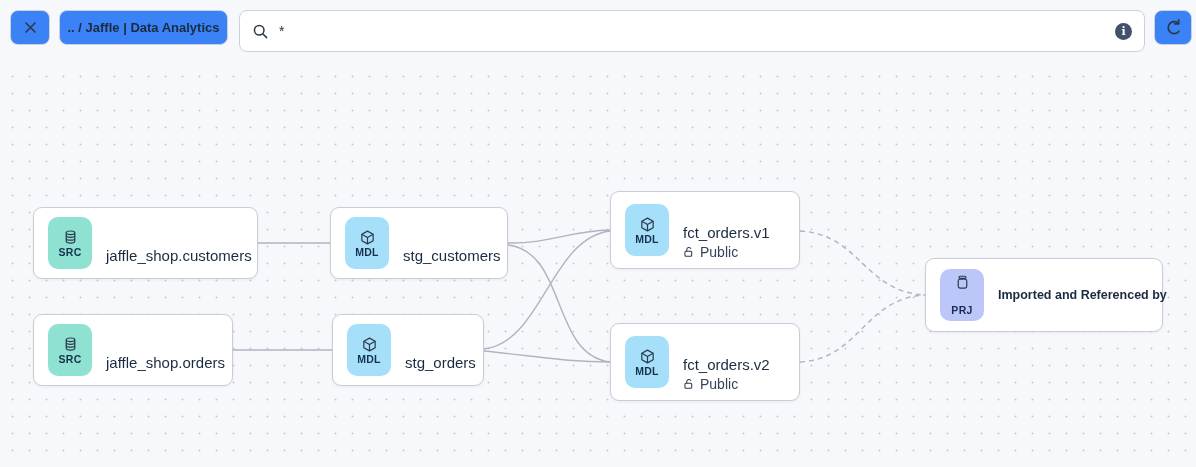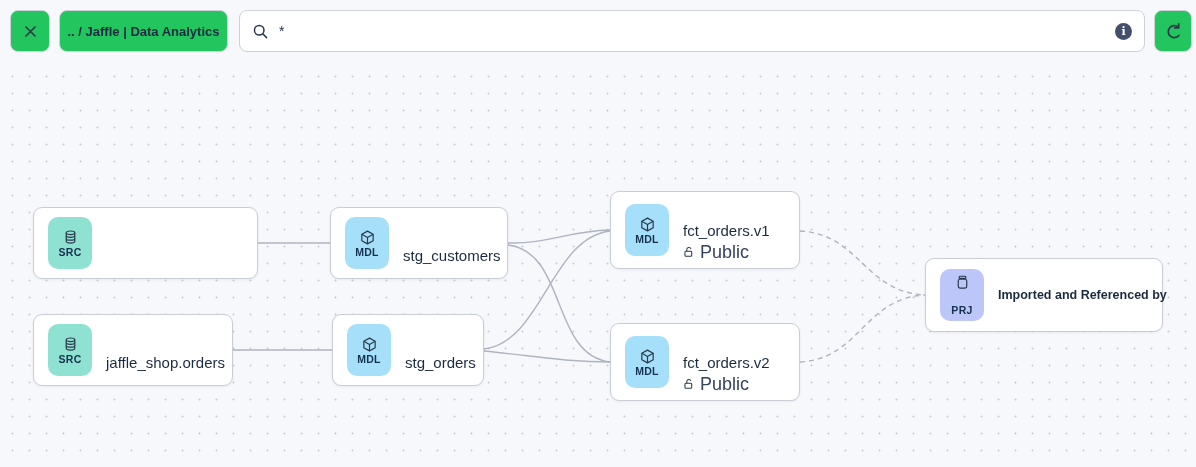--- a/index.html
+++ b/index.html
@@ -18,22 +18,22 @@
   
   .canvas{
     position:absolute;left:0;right:0;top:62px;bottom:8px;
     background-image:radial-gradient(circle,#c8ccd5 0.9px,transparent 1.1px);
     background-size:17px 17px;
     background-position:4px 6px;
   }
   
   .topbar{position:absolute;left:0;top:0;right:0;height:62px;}
   .tb-btn{
-    position:absolute;top:10px;height:42px;
-    background:#22c55e;border:1px solid var(--ctl-border);border-radius:8px;
+    position:absolute;top:10px;height:35px;
+    background:#3b82f6;border:1px solid var(--ctl-border);border-radius:8px;
     display:flex;align-items:center;justify-content:center;
     color:var(--icon);cursor:pointer;
     font-family:"Liberation Sans",sans-serif;
   }
   .tb-close{left:10px;width:40px;}
   .tb-breadcrumb{left:59px;width:169px;font-size:13px;font-weight:600;color:var(--text);}
   .tb-refresh{left:1154px;width:38px;}
   .searchbox{
     position:absolute;left:239px;top:10px;width:906px;height:42px;
     background:#fff;border:1px solid var(--ctl-border);border-radius:8px;
@@ -63,21 +63,21 @@
     width:44px;height:52px;border-radius:10px;flex:0 0 auto;
     display:flex;flex-direction:column;align-items:center;justify-content:center;
     color:#15314e;gap:0;
   }
   .badge .b-label{font-size:10.5px;font-weight:600;letter-spacing:.3px;line-height:1;margin-top:1px;}
   .badge-src{background:var(--source-badge);}
   .badge-mdl{background:var(--model-badge);}
   .badge-prj{background:var(--project-badge);gap:13px;}
   .node-label{font-size:15px;color:var(--text);white-space:nowrap;margin-top:24px;}
   .node-body{display:flex;flex-direction:column;gap:3px;}
-  .access-row{display:flex;align-items:center;gap:5px;font-size:18px;color:#35445a;}
+  .access-row{display:flex;align-items:center;gap:5px;font-size:14px;color:#35445a;}
   .prj-caption{font-size:12.5px;font-weight:600;color:var(--text);white-space:nowrap;}
   .prj-name{font-size:16px;color:var(--text);white-space:nowrap;}
 </style>
 </head>
 <body>
 
 <div class="canvas"></div>
 
 <svg class="edges" width="1196" height="467">
   <path class="edge" d="M258 243 L330 243"></path>
@@ -120,20 +120,21 @@
 <div class="node" style="left:33px;top:207px;width:225px;height:72px">
   <div class="badge badge-src">
     <svg class="stroke-ic" width="17" height="17" viewBox="0 0 24 24" stroke-width="1.7">
         <ellipse cx="12" cy="5.3" rx="6" ry="2.5"></ellipse>
         <path d="M6 5.3 v12 c0 1.4 2.7 2.5 6 2.5 s6-1.1 6-2.5 v-12"></path>
         <path d="M6 9.3 c0 1.4 2.7 2.5 6 2.5 s6-1.1 6-2.5"></path>
         <path d="M6 13.3 c0 1.4 2.7 2.5 6 2.5 s6-1.1 6-2.5"></path>
       </svg>
     <span class="b-label">SRC</span>
   </div>
+  <div class="node-label">jaffle_shop.customers</div>
 </div>
 
 <div class="node" style="left:33px;top:314px;width:200px;height:72px">
   <div class="badge badge-src">
     <svg class="stroke-ic" width="17" height="17" viewBox="0 0 24 24" stroke-width="1.7">
         <ellipse cx="12" cy="5.3" rx="6" ry="2.5"></ellipse>
         <path d="M6 5.3 v12 c0 1.4 2.7 2.5 6 2.5 s6-1.1 6-2.5 v-12"></path>
         <path d="M6 9.3 c0 1.4 2.7 2.5 6 2.5 s6-1.1 6-2.5"></path>
         <path d="M6 13.3 c0 1.4 2.7 2.5 6 2.5 s6-1.1 6-2.5"></path>
       </svg>

